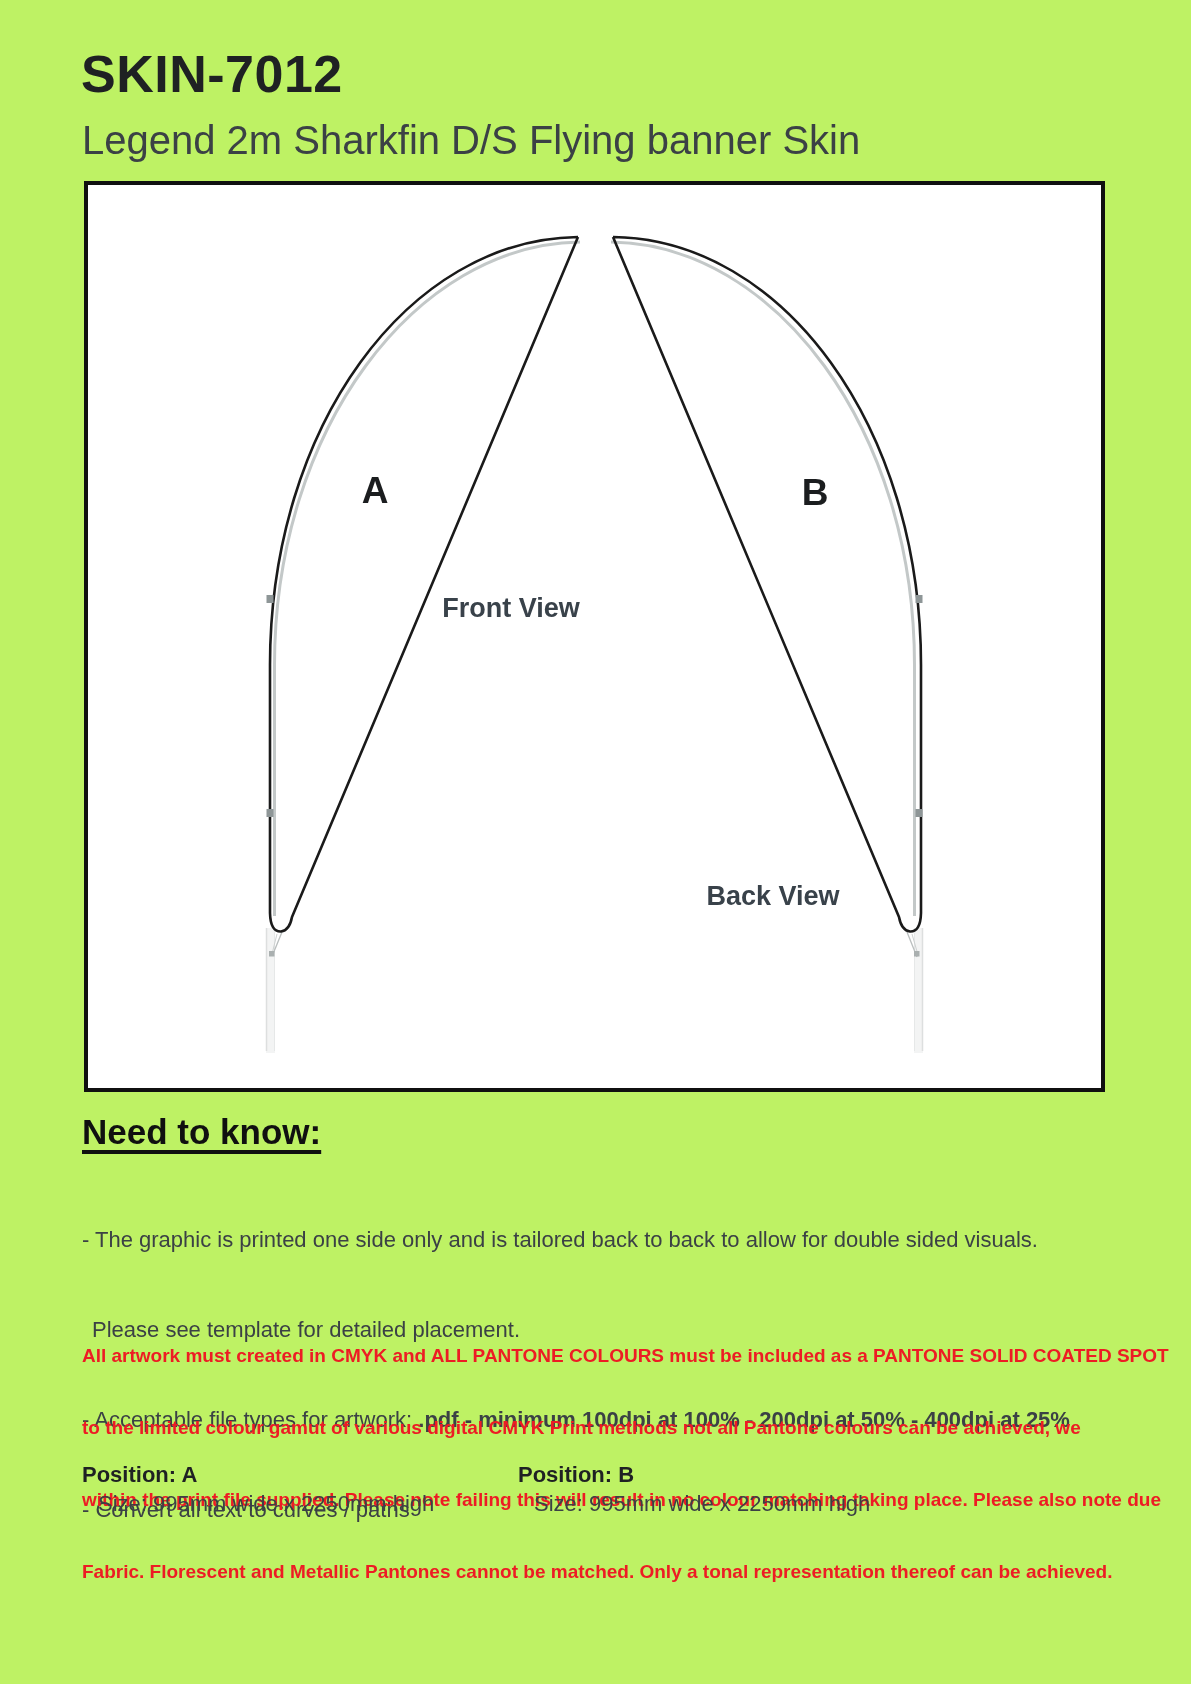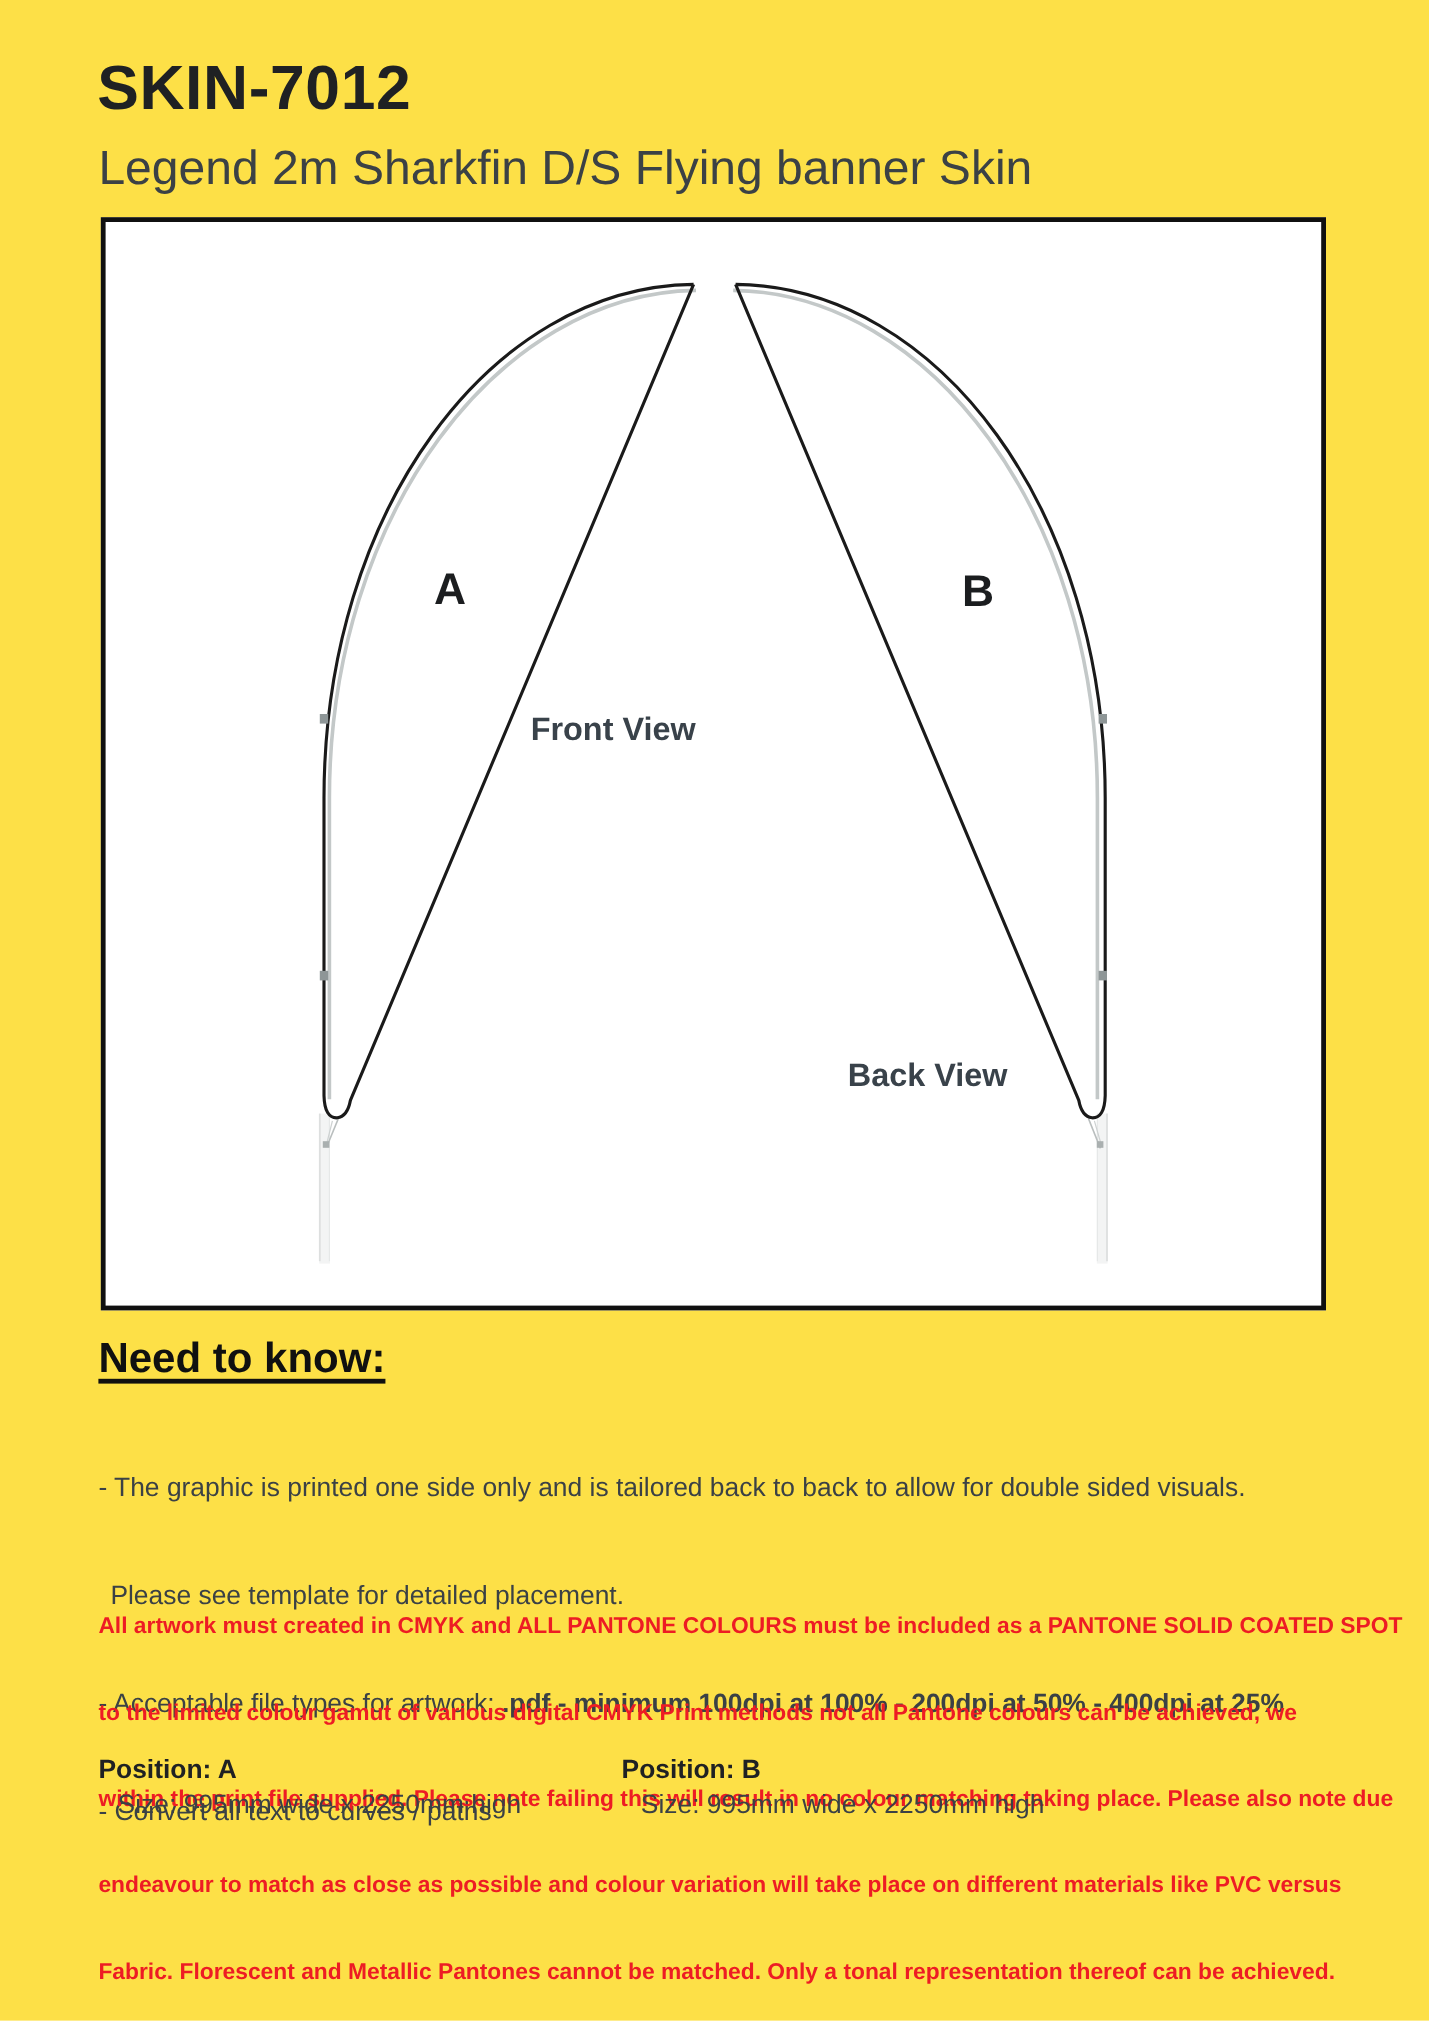--- a/index.html
+++ b/index.html
@@ -1,20 +1,20 @@
 <!DOCTYPE html>
 <html><head>
 <meta charset="utf-8">
 <style>
   html,body{margin:0;padding:0;background:#ffffff;}
   .page{
     position:relative;
     width:1191px;
     height:1684px;
-    background:#fde047;
+    background:#bef264;
     font-family:"Liberation Sans","DejaVu Sans",sans-serif;
     color:#3b4145;
     overflow:hidden;
   }
   .page-title{
     position:absolute;
     left:81px; top:44px;
     font-size:52px;
     font-weight:bold;
     color:#1f2123;
@@ -146,21 +146,20 @@
     <div class="bullet-line">- The graphic is printed one side only and is tailored back to back to allow for double sided visuals.</div>
     <div class="bullet-line bullet-indent">Please see template for detailed placement.</div>
     <div class="bullet-line"><span>- Acceptable file types for artwork: </span><span class="bold-part">.pdf - minimum 100dpi at 100% - 200dpi at 50% - 400dpi at 25%</span></div>
     <div class="bullet-line">- Convert all text to curves / paths</div>
   </div>
 
   <div class="warning-block" id="warning-block" style="color: rgb(237, 28, 36);">
     <div>All artwork must created in CMYK and ALL PANTONE COLOURS must be included as a PANTONE SOLID COATED SPOT</div>
     <div>to the limited colour gamut of various digital CMYK Print methods not all Pantone colours can be achieved, we</div>
     <div>within the print file supplied. Please note failing this will result in no colour matching taking place. Please also note due</div>
-    <div>endeavour to match as close as possible and colour variation will take place on different materials like PVC versus</div>
     <div>Fabric. Florescent and Metallic Pantones cannot be matched. Only a tonal representation thereof can be achieved.</div>
   </div>
 
 
   <div class="branding-col-a">
     <div class="position-label">Position: A</div>
     <div class="position-size">Size: 995mm wide x 2250mm high</div>
   </div>
   <div class="branding-col-b">
     <div class="position-label">Position: B</div>

